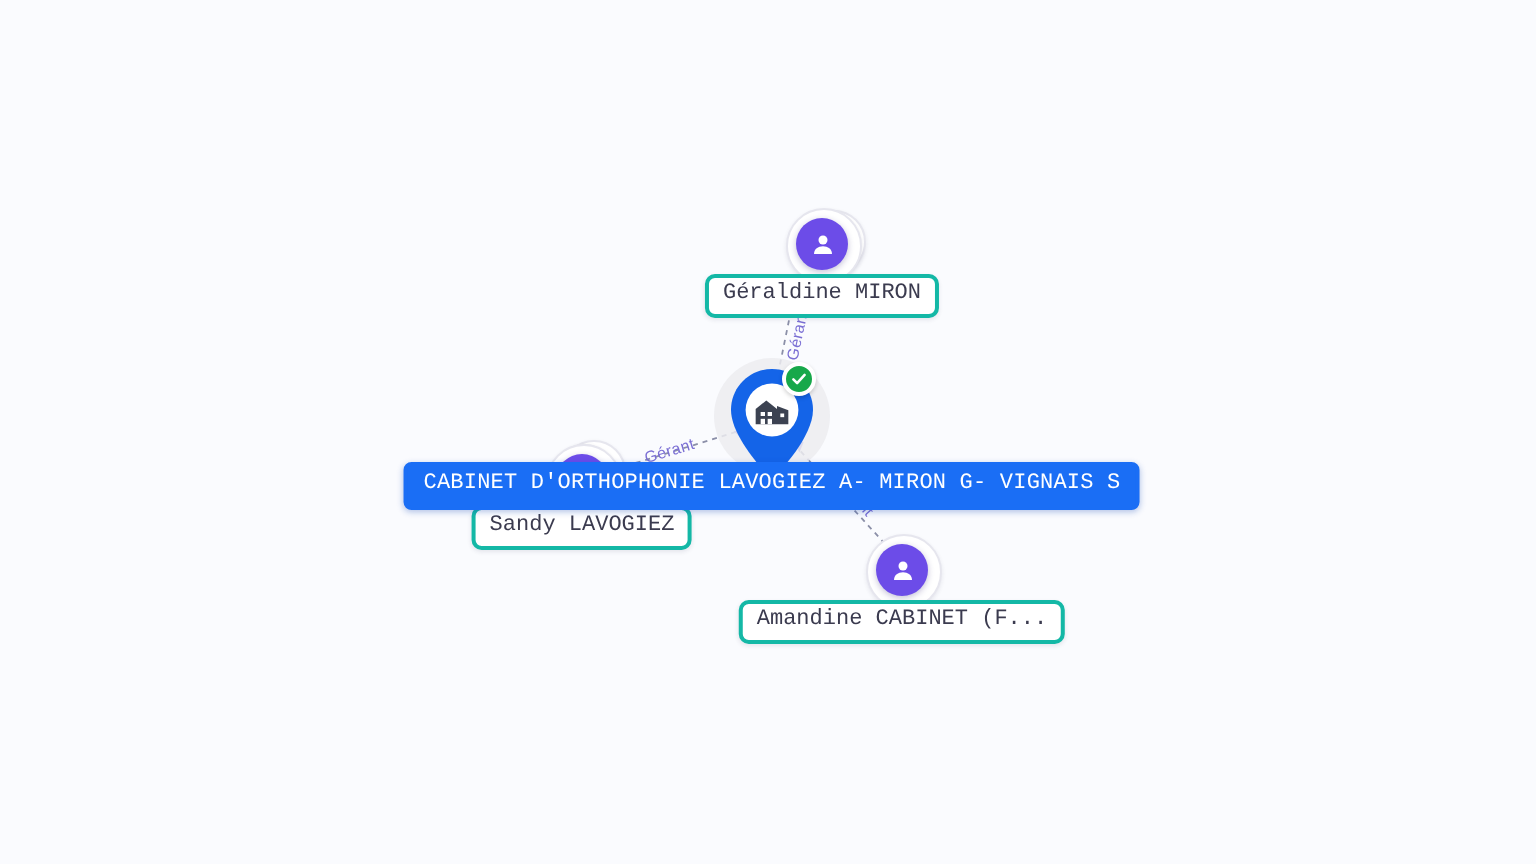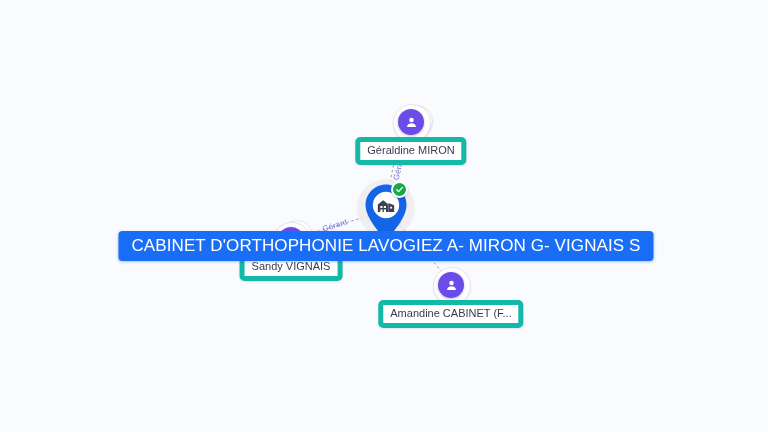--- a/index.html
+++ b/index.html
@@ -109,34 +109,35 @@
     justify-content: center;
     box-shadow: 0 1px 3px rgba(40,30,110,.28);
   }
 
   
   .node-label {
     position: absolute;
     transform: translateX(-50%);
     white-space: nowrap;
     background: #ffffff;
-    border: 5px solid #14b8a6;
+    border: 2px solid #14b8a6;
     border-radius: 5px;
     padding: 2px 7px 3px 7px;
     font-size: 11px;
     line-height: 13px;
     color: #3b3b4f;
     box-shadow: 0 1px 2px rgba(40,40,80,.10);
+    font-family: Liberation Mono, monospace;
   }
 
   .node-label.selected {
     background: #1a6ef5;
     border-color: #1a6ef5;
     color: #ffffff;
-    font-size: 17px;
+    font-size: 11px;
     letter-spacing: .1px;
     padding: 3px 8px 4px 8px;
     border-radius: 4px;
     box-shadow: 0 1px 3px rgba(20,70,180,.32);
     z-index: 40;
   }
 
   .edge-label {
     position: absolute;
     font-size: 8px;
@@ -187,21 +188,21 @@
   <div class="node" style="left:291px; top:240px;">
     <div class="stack-ring" style="left:-10px; top:-20px; width:30px; height:30px;"></div>
     <div class="stack-ring" style="left:-15px; top:-18px; width:30px; height:30px;"></div>
     <div class="stack-ring" style="left:-18px; top:-18px; width:36px; height:36px;"></div>
     <div class="avatar">
       <svg width="15" height="15" viewBox="0 0 24 24">
         <circle cx="12" cy="8" r="3.6" fill="#ffffff"></circle>
         <path d="M4.8 19.2c0-4 3.3-6.2 7.2-6.2s7.2 2.2 7.2 6.2z" fill="#ffffff"></path>
       </svg>
     </div>
-    <div class="node-label" style="left:0px; top:13px;">Sandy VIGNAIS</div>
+    <div class="node-label" style="left:0px; top:13px;">Sandy LAVOGIEZ</div>
   </div>
 
   <div class="node" style="left:451px; top:285px;">
     <div class="stack-ring" style="left:-18px; top:-18px; width:36px; height:36px;"></div>
     <div class="avatar">
       <svg width="15" height="15" viewBox="0 0 24 24">
         <circle cx="12" cy="8" r="3.6" fill="#ffffff"></circle>
         <path d="M4.8 19.2c0-4 3.3-6.2 7.2-6.2s7.2 2.2 7.2 6.2z" fill="#ffffff"></path>
       </svg>
     </div>

